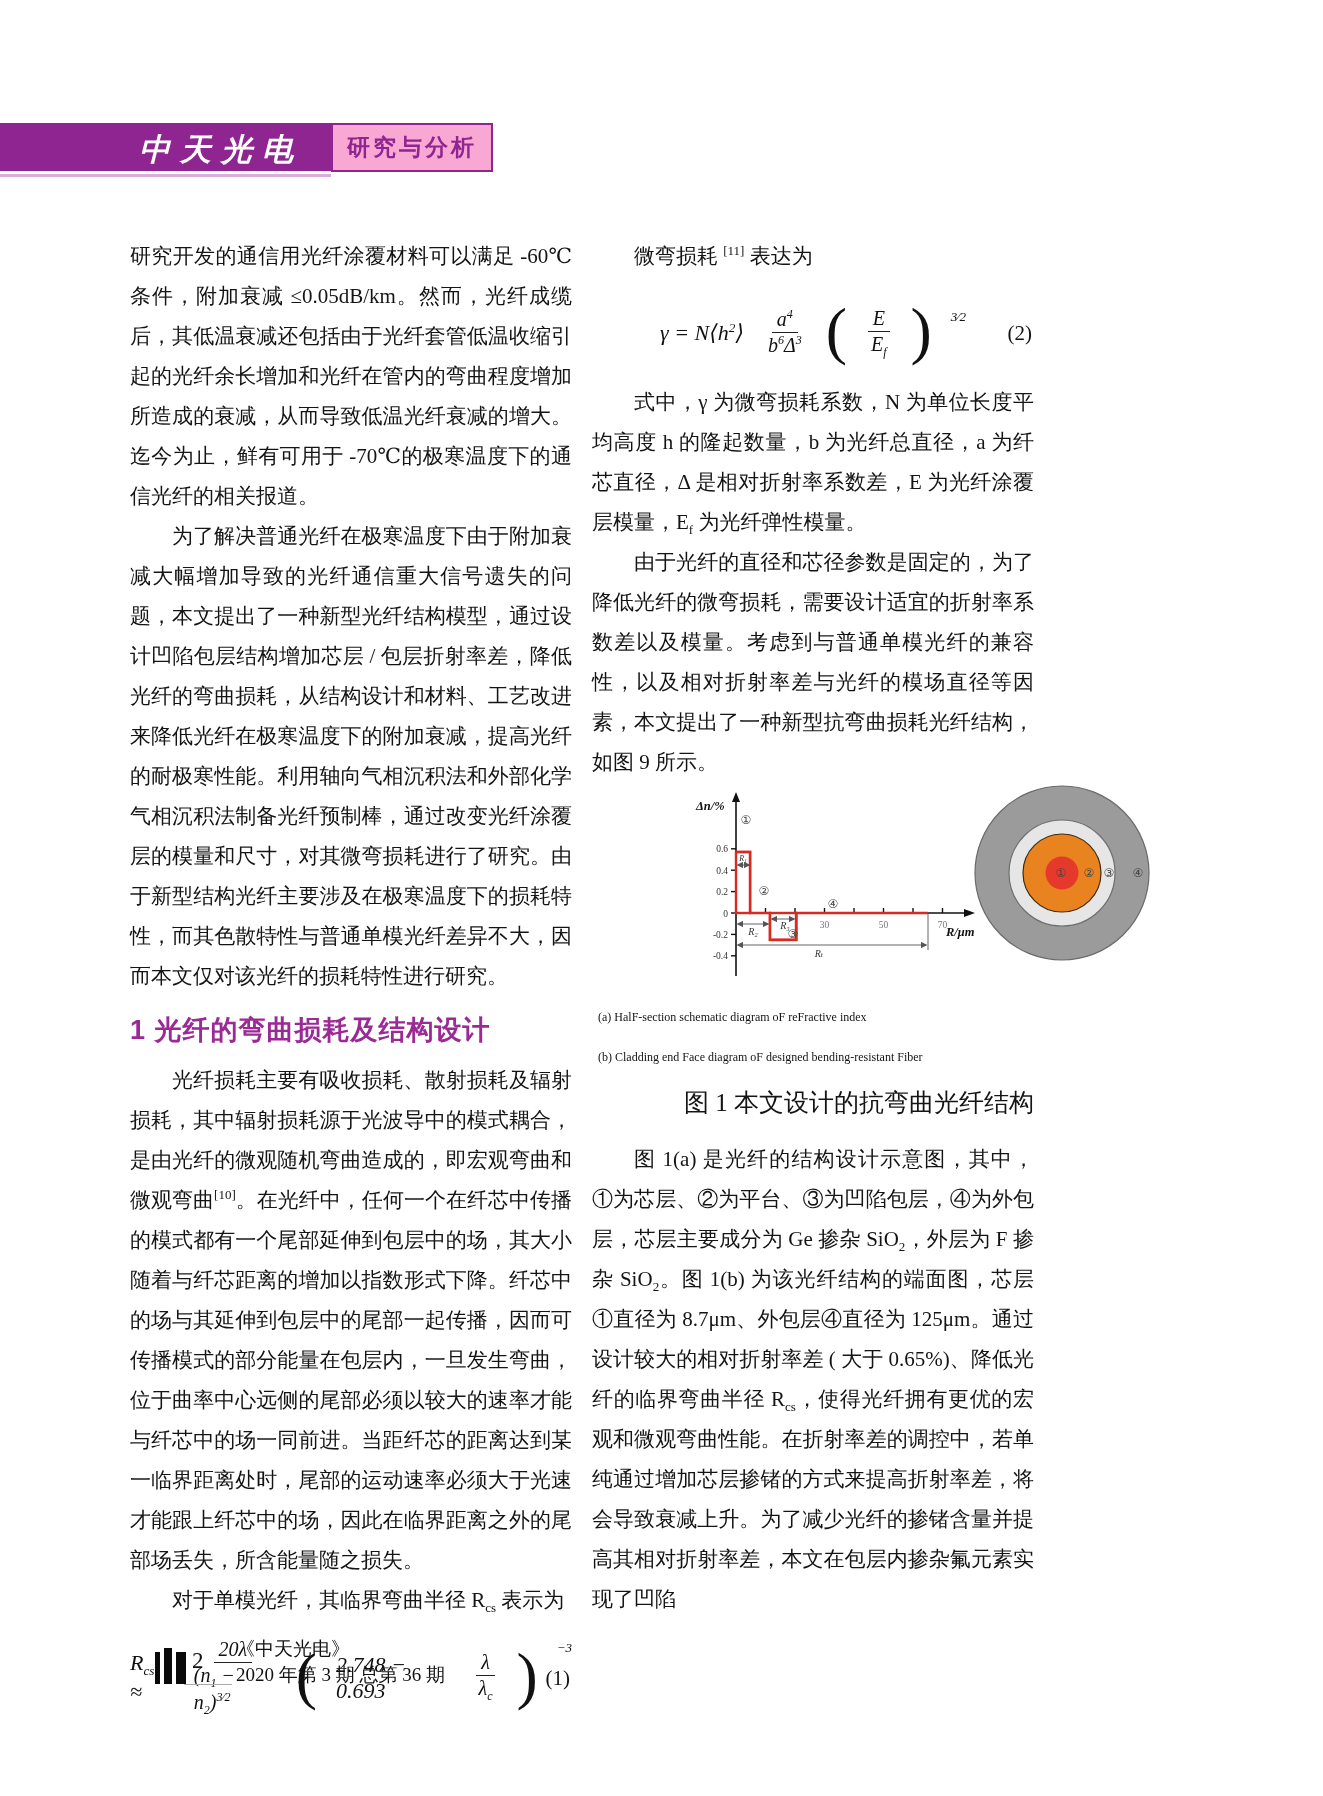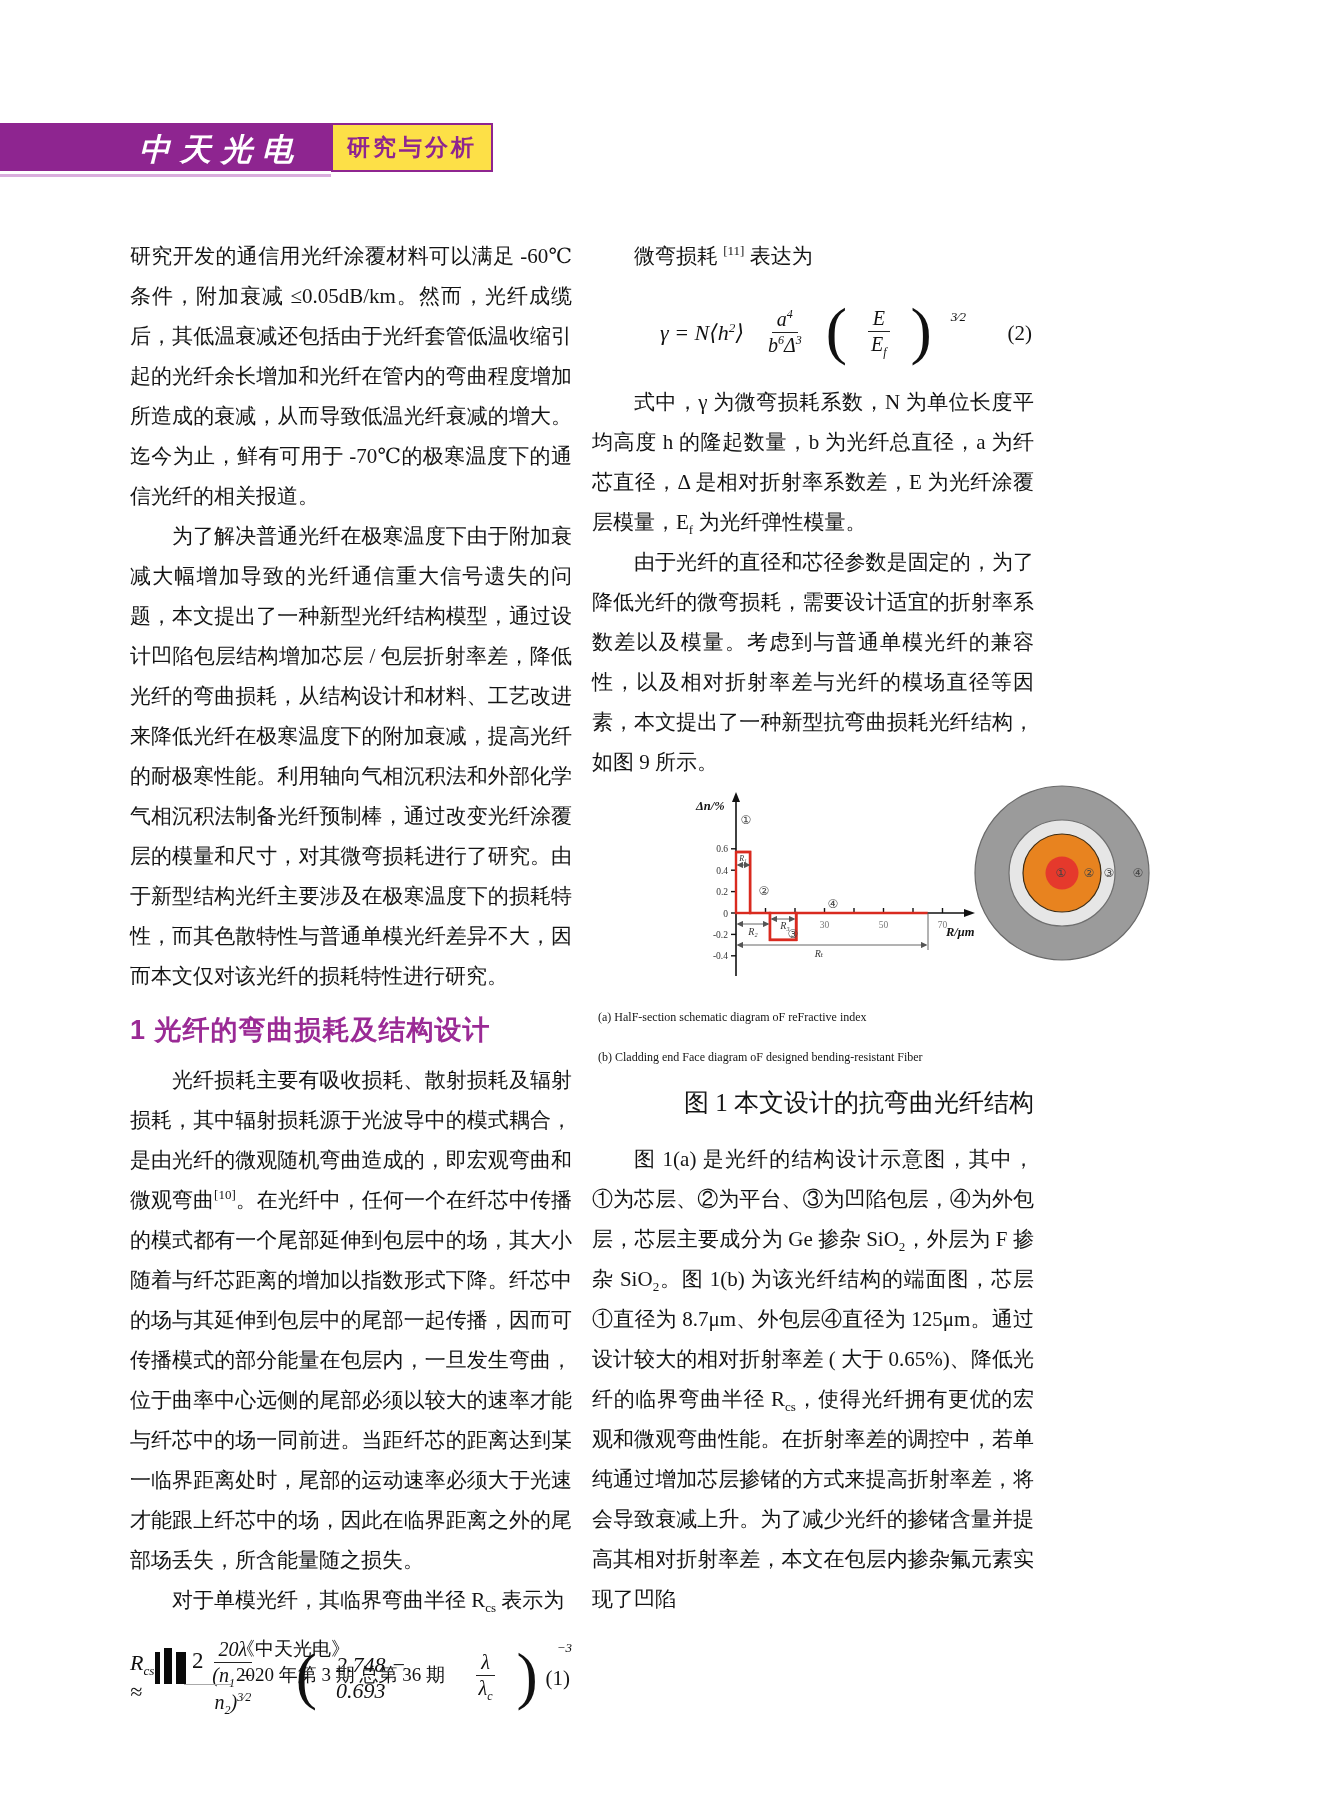--- a/index.html
+++ b/index.html
@@ -9,21 +9,21 @@
     overflow:hidden;
   }
   
   .header-band{position:absolute;left:0;top:123px;width:331px;height:48px;background:#8e2590;}
   .header-band-underline{position:absolute;left:0;top:174px;width:331px;height:3px;background:#d9aedd;}
   .logo{
     position:absolute;right:28px;top:6px;color:#ffffff;font-size:31px;font-weight:bold;
     font-style:italic;letter-spacing:10px;font-family:"Liberation Serif","DejaVu Serif",serif;white-space:nowrap;
   }
   .sec-label-box{
-    position:absolute;left:331px;top:123px;width:158px;height:45px;background:#fde047;
+    position:absolute;left:331px;top:123px;width:158px;height:45px;background:#f9a8d4;
     border:2px solid #8e2590;display:flex;align-items:center;justify-content:center;
   }
   .sec-label{color:#8e2590;font-size:23px;font-weight:bold;letter-spacing:3px;
     font-family:"Liberation Sans","DejaVu Sans",sans-serif;}
   
   .col{position:absolute;width:442px;}
   .col-left{left:130px;top:236px;}
   .col-right{left:592px;top:236px;}
   p.body{margin:0;font-size:21px;line-height:40px;text-align:justify;}
   p.indent{text-indent:2em;}
@@ -34,21 +34,21 @@
     font-family:"Liberation Sans","DejaVu Sans",sans-serif;letter-spacing:1px;
   }
   
   .eq-row{position:relative;margin:18px 0 10px 0;min-height:78px;
     display:flex;align-items:center;justify-content:center;}
   .eq{display:flex;align-items:center;gap:19px;font-size:22px;font-style:italic;color:#111;}
   .eq sub{font-size:0.6em;font-style:italic;}
   .eq sup{font-size:0.6em;}
   .frac{display:inline-flex;flex-direction:column;align-items:center;line-height:1.15;font-size:20px;}
   .frac .num{padding:0 5px 1px 5px;border-bottom:1.4px solid #222;}
-  .frac .den{padding:1px 5px 0 5px;text-align:center;}
+  .frac .den{padding:1px 5px 0 5px;}
   .bigparen{font-size:290%;font-weight:400;font-style:normal;line-height:0.8;transform:translateY(-2px);}
   .eq-exp{font-size:13px;align-self:flex-start;transform:translateY(2px);}
   .eq-no{position:absolute;right:2px;top:50%;transform:translateY(-50%);
     font-size:21px;font-style:normal;color:#141414;}
   
   .figure-space{position:relative;height:215px;width:100%;overflow:visible;}
   #fig-a{position:absolute;left:96px;top:6px;}
   #fig-b{position:absolute;left:364px;top:-12px;}
   .caption-en{margin:0;font-size:12px;line-height:40px;text-align:left;padding-left:6px;}
   .fig-title{margin:6px 0 16px 0;font-size:25px;line-height:40px;text-align:right;}

